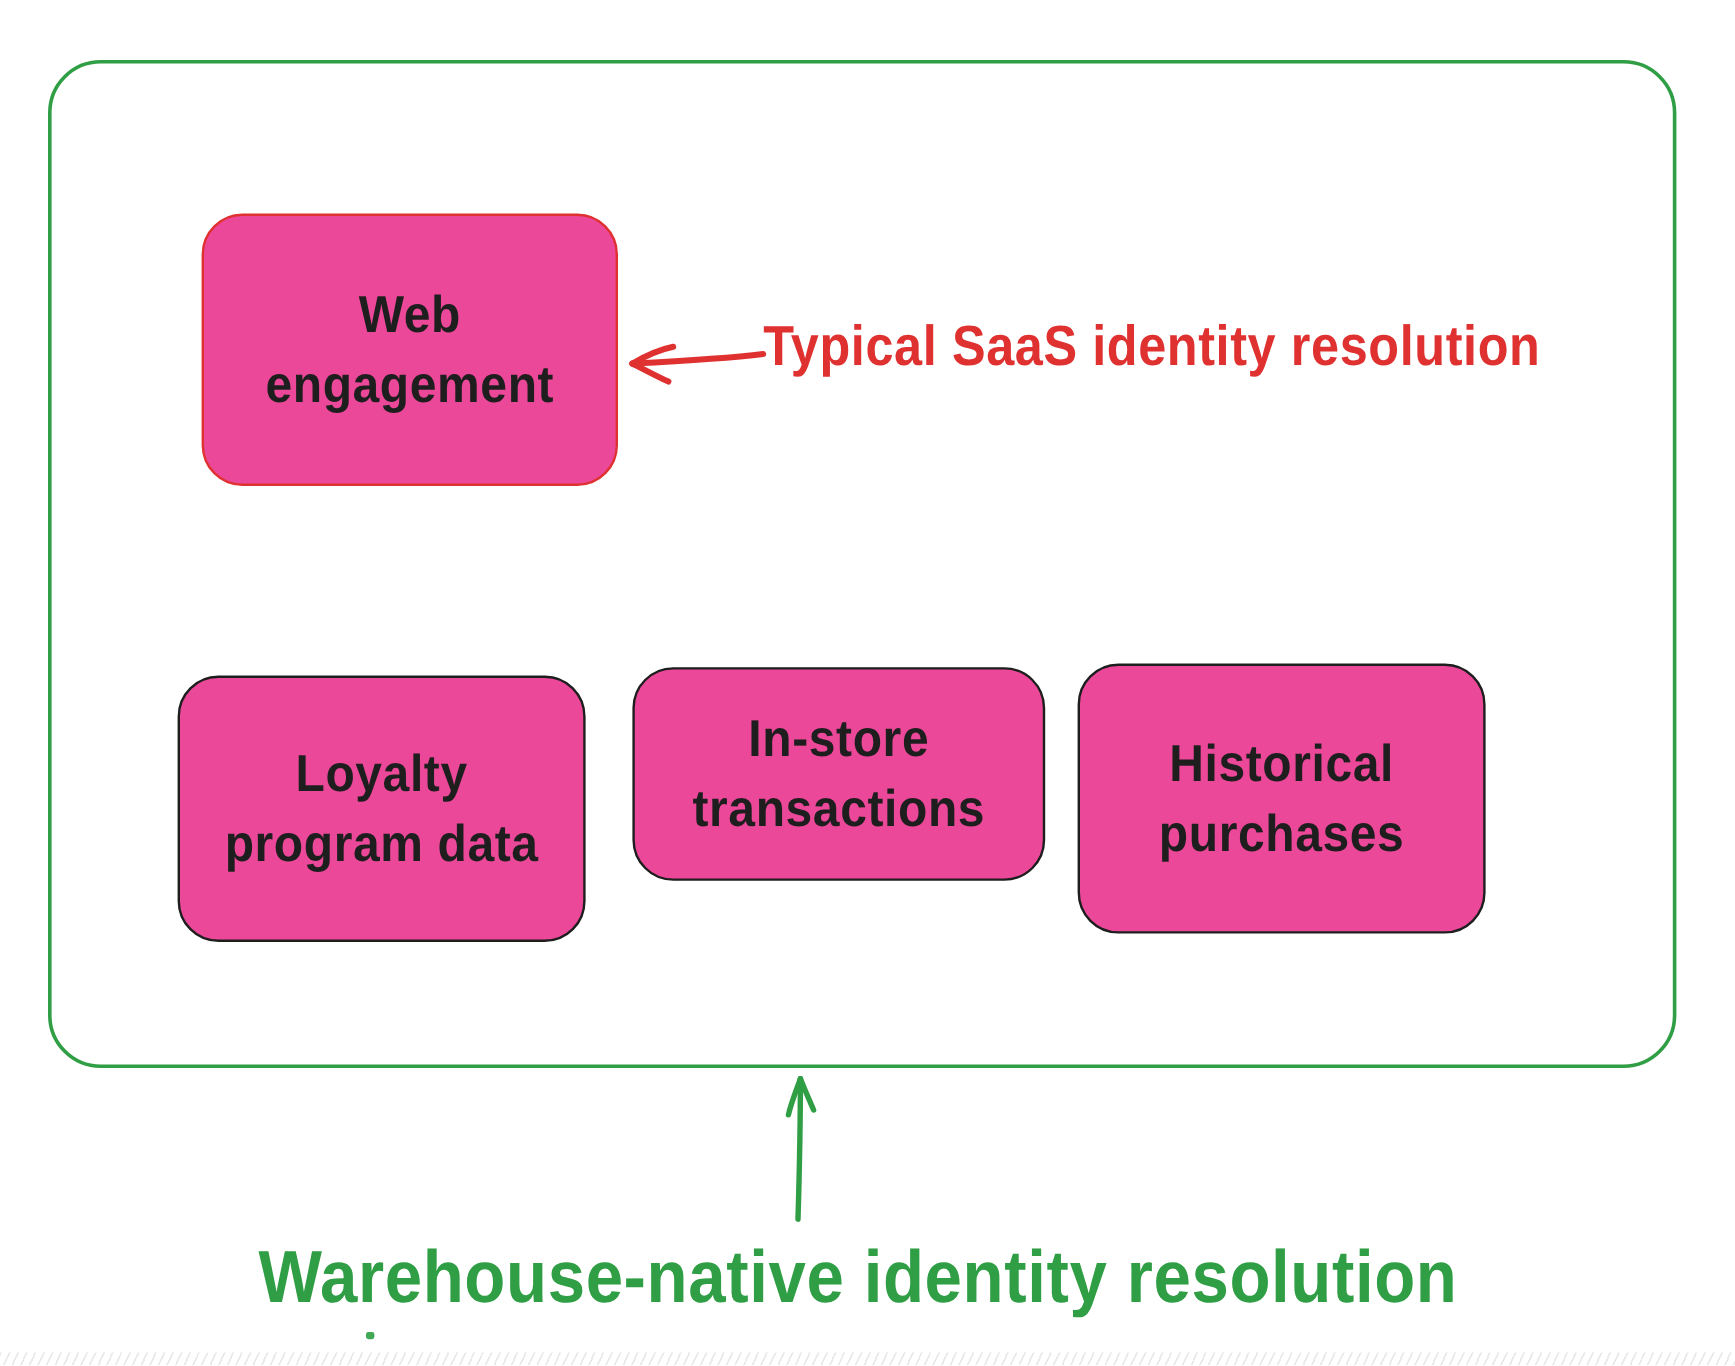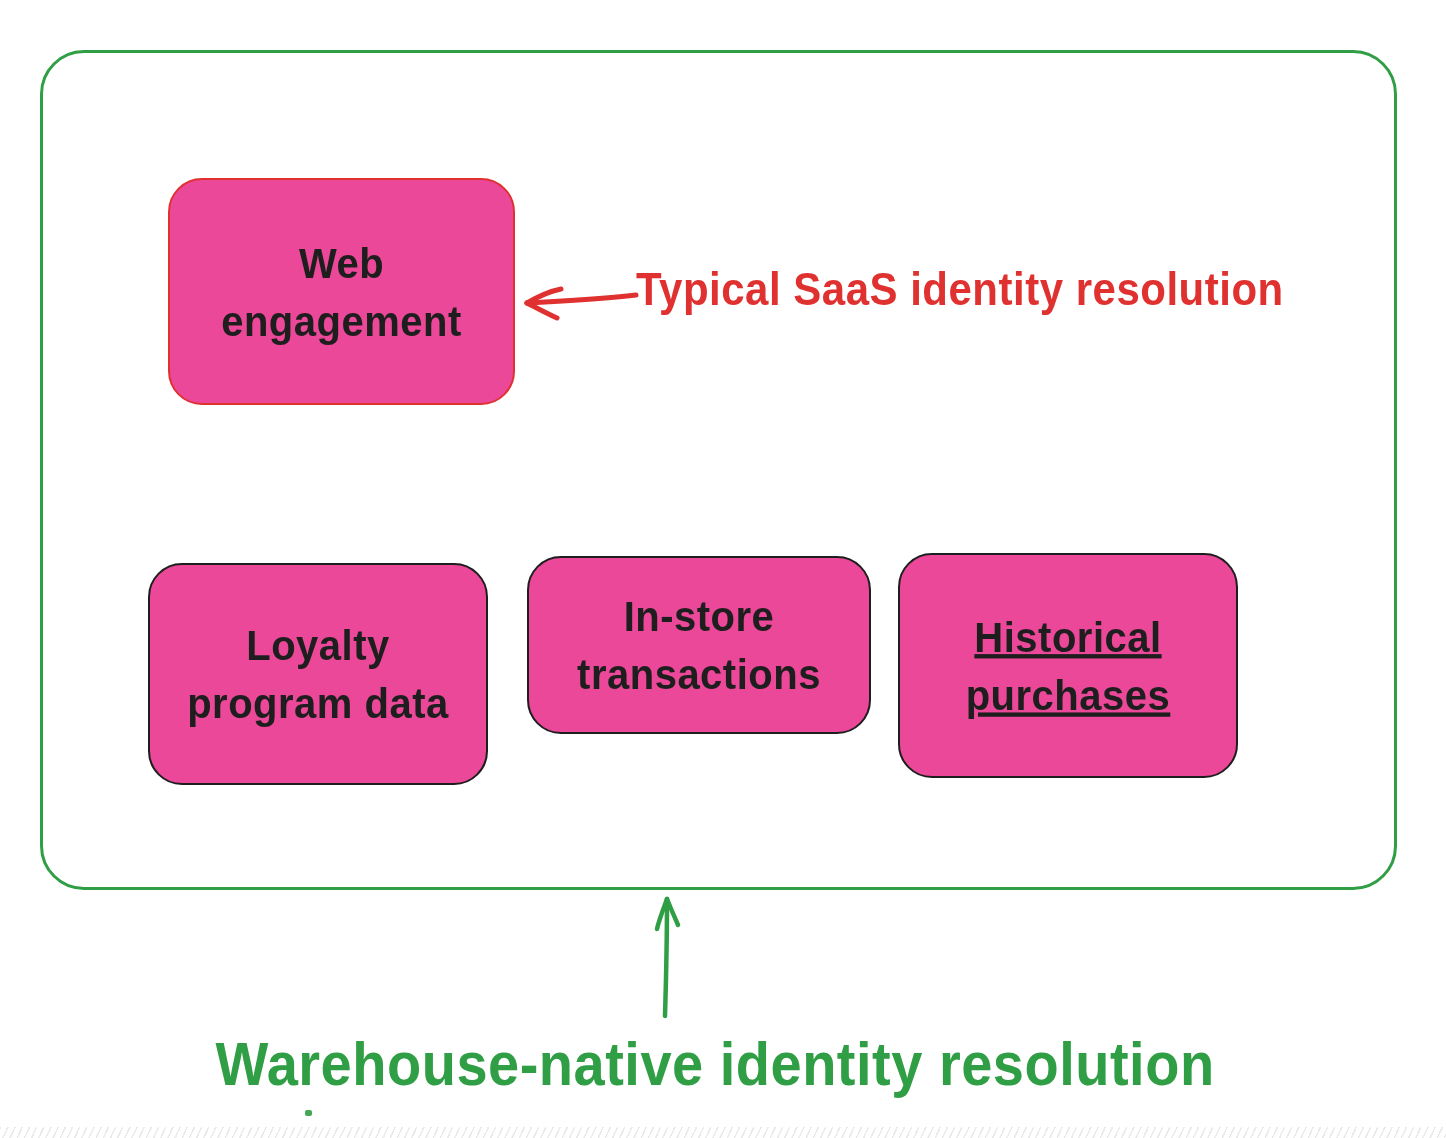--- a/index.html
+++ b/index.html
@@ -43,21 +43,21 @@
     letter-spacing:.5px;
     color:var(--ink);
     transform:scaleY(1.08);
   }
   .node-web{
     left:168px;top:178px;width:347px;height:227px;
     border-color:var(--accent-red);
   }
   .node-loyalty{left:148px;top:550px;width:340px;height:222px;margin-top:13px;}
   .node-instore{left:527px;top:556px;width:344px;height:178px;}
-  .node-historical{left:898px;top:553px;width:340px;height:225px;text-decoration:underline;}
+  .node-historical{left:898px;top:553px;width:340px;height:225px;}
 
   
   .saas-arrow{position:absolute;left:512px;top:274px;color:var(--accent-red);}
   .saas-label{
     position:absolute;left:636px;top:262px;
     color:var(--accent-red);
     font-size:42px;font-weight:bold;
     white-space:nowrap;letter-spacing:.5px;
     transform:scaleY(1.12);transform-origin:left top;
   }

